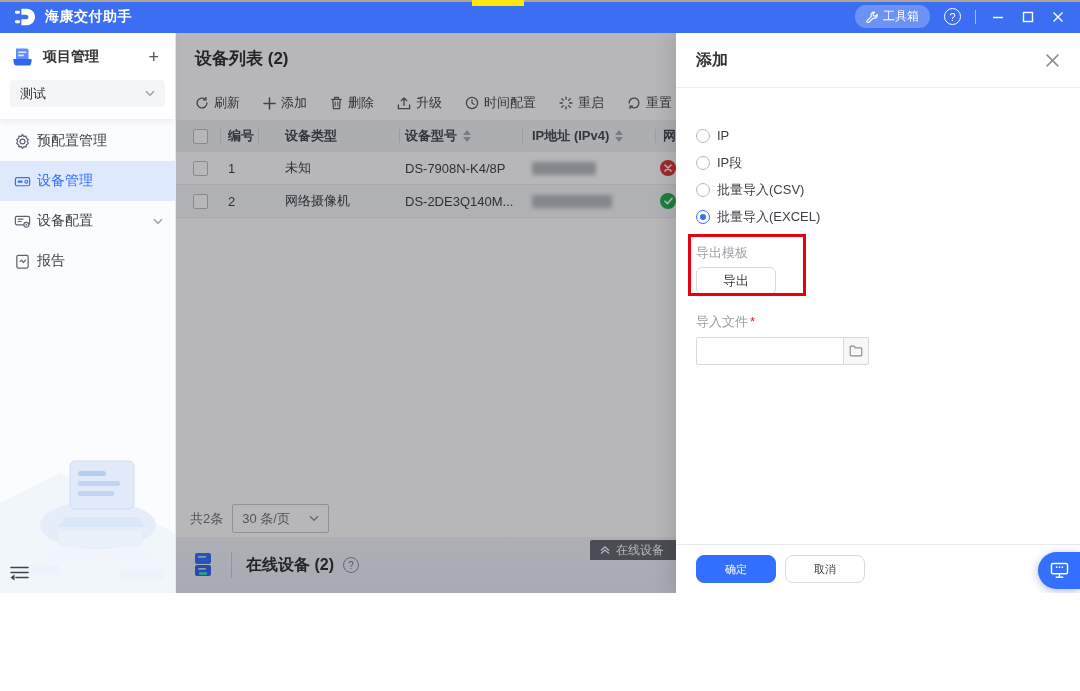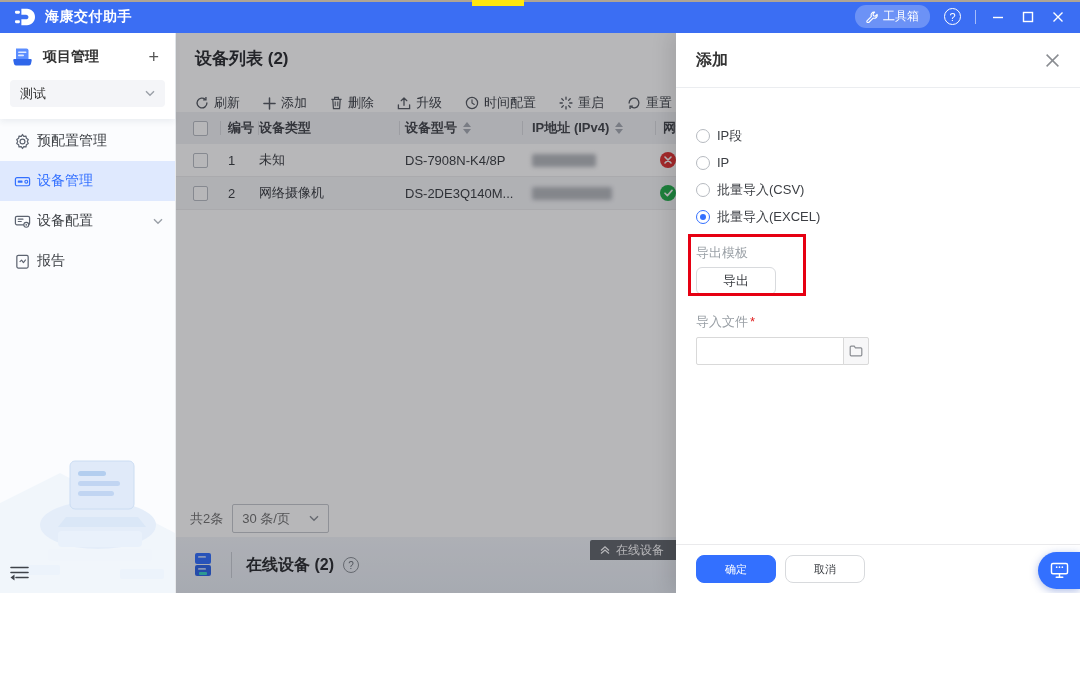--- a/index.html
+++ b/index.html
@@ -46,28 +46,28 @@
 
   
   .main { position:relative; width:500px; flex:none; background:#fff; overflow:hidden; }
   .dim-overlay { position:absolute; inset:0; background:rgba(15,18,24,.30); z-index:15; pointer-events:none; }
   .main-inner { position:absolute; inset:0;border-radius:26px; }
   .list-title { font-size:17px; font-weight:bold; color:#2b2d31; padding:14px 0 0 19px; }
   .toolbar { display:flex; align-items:center; gap:23px; margin:24px 0 0 19px; font-size:13px; color:#40444b; }
   .tool-item { display:flex; align-items:center; gap:5px; cursor:pointer; white-space:nowrap; }
   .tool-item svg { color:#565b63; }
 
-  .table { }
+  .table { margin-top:8px; }
   .thead { display:flex; align-items:center; height:32px; background:#f1f2f5; font-size:13px; font-weight:bold; color:#44474d; }
   .trow  { display:flex; align-items:center; height:33px; border-bottom:1px solid #ececee; font-size:13px; color:#3c3f44; }
   .trow.alt { background:#f5f6f8; }
   .cell { display:flex; align-items:center; position:relative; height:100%; overflow:hidden; white-space:nowrap; }
   .c-check { width:44px; padding-left:17px; }
   .c-no { width:38px; padding-left:8px; }
-  .c-type { width:141px; padding-left:1px; }
+  .c-type { width:141px; padding-left:27px; }
   .c-model { width:123px; padding-left:6px; }
   .c-ip { width:133px; padding-left:10px; }
   .c-net { flex:1; padding-left:8px; }
   .thead .cell + .cell::before { content:""; position:absolute; left:0; top:9px; width:1px; height:14px; background:#d8dade; }
   .checkbox { width:15px; height:15px; border:1px solid #b9bdc4; border-radius:2px; background:#fff; cursor:pointer; }
   .sort { display:inline-flex; flex-direction:column; gap:2px; margin-left:6px; }
   .sort i { width:0; height:0; border-left:4px solid transparent; border-right:4px solid transparent; }
   .sort .up { border-bottom:5px solid #a6abb3; }
   .sort .dn { border-top:5px solid #a6abb3; }
   .blur-chip { height:13px; border-radius:2px; background:#b6b9be; filter:blur(2px); }
@@ -436,25 +436,25 @@
         <span class="drawer-close">
           <svg width="15" height="15" viewBox="0 0 14 14">
               <path d="M1.5 1.5 12.5 12.5 M12.5 1.5 1.5 12.5" stroke="currentColor" stroke-width="1.4"></path>
             </svg>
         </span>
       </div>
       <div class="drawer-body">
         <div class="radio-list">
           <div class="radio-row">
             <span class="radio"></span>
-            <span>IP段</span>
+            <span>IP</span>
           </div>
           <div class="radio-row">
             <span class="radio"></span>
-            <span>IP</span>
+            <span>IP段</span>
           </div>
           <div class="radio-row">
             <span class="radio"></span>
             <span>批量导入(CSV)</span>
           </div>
           <div class="radio-row">
             <span class="radio checked"></span>
             <span>批量导入(EXCEL)</span>
           </div>
         </div>

